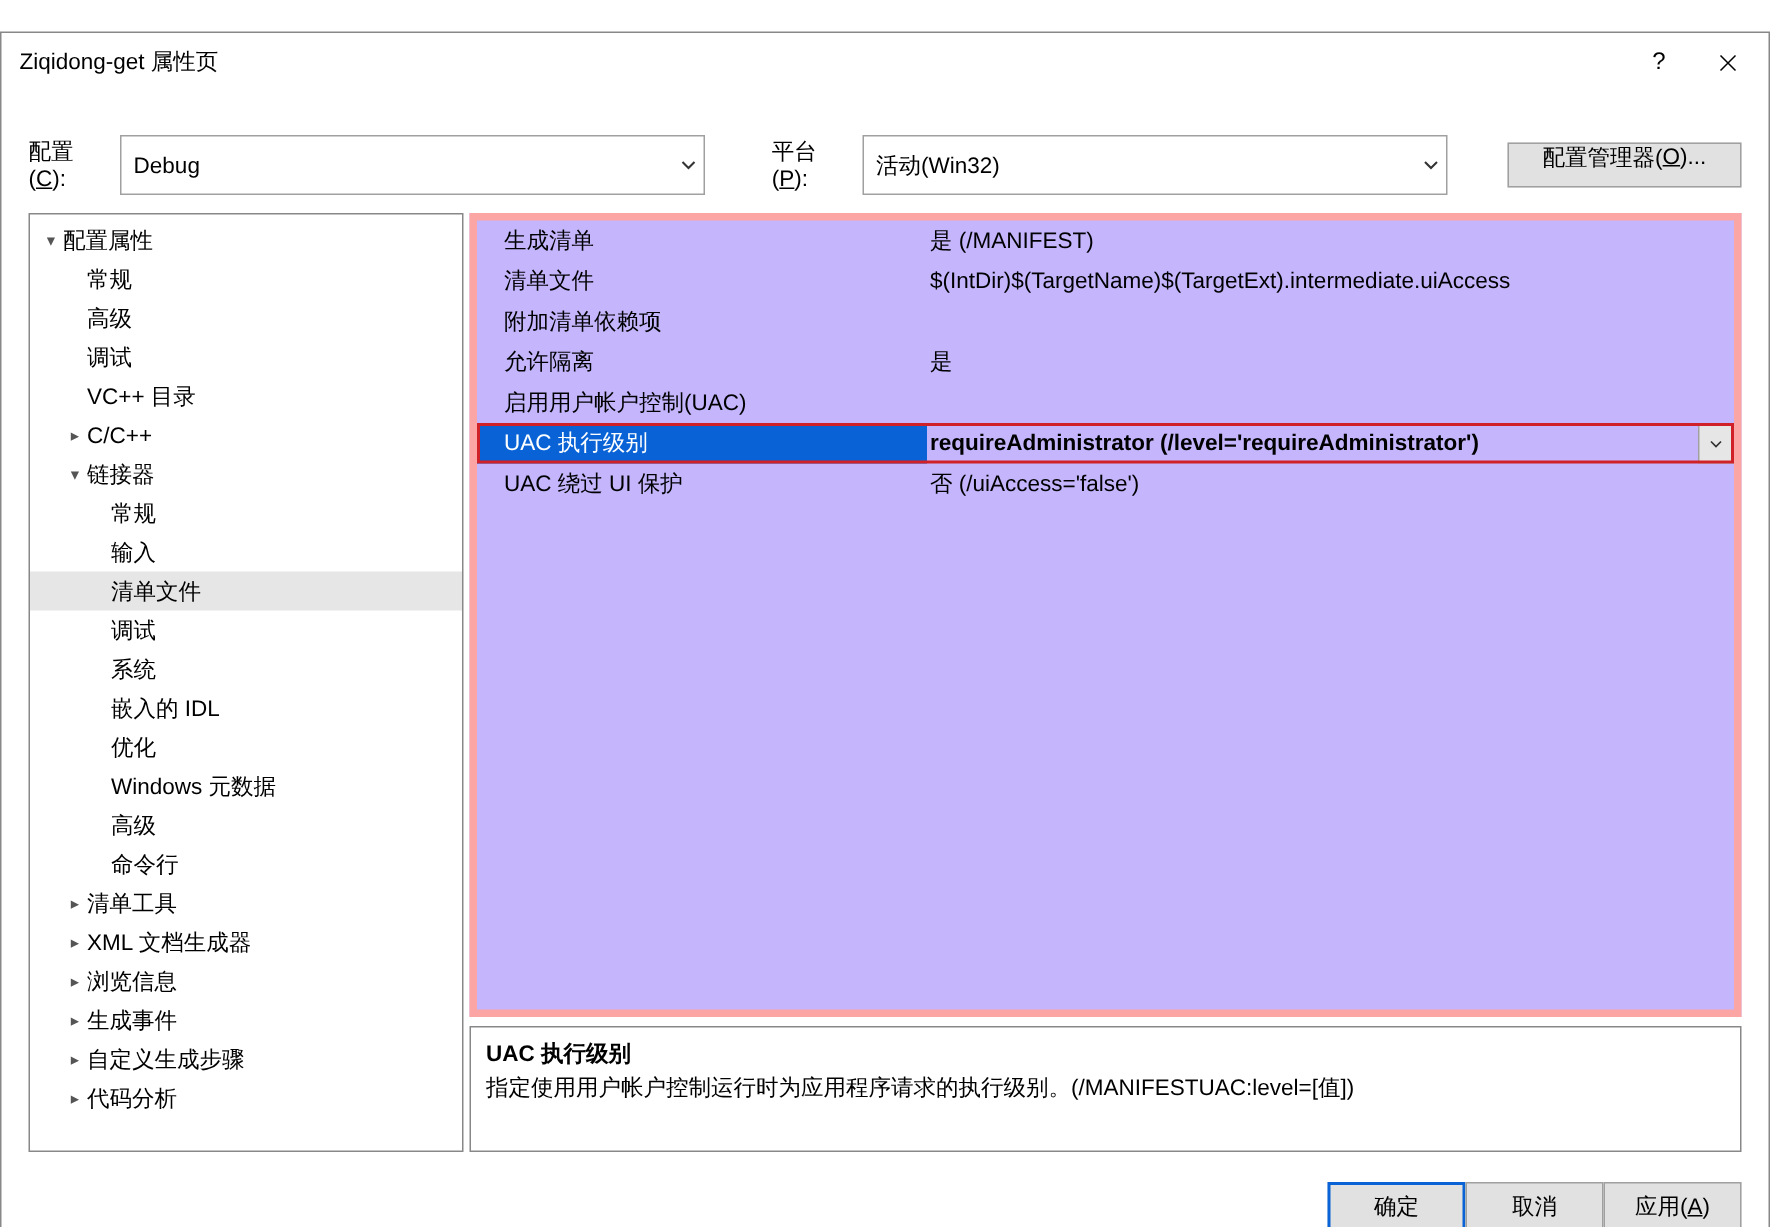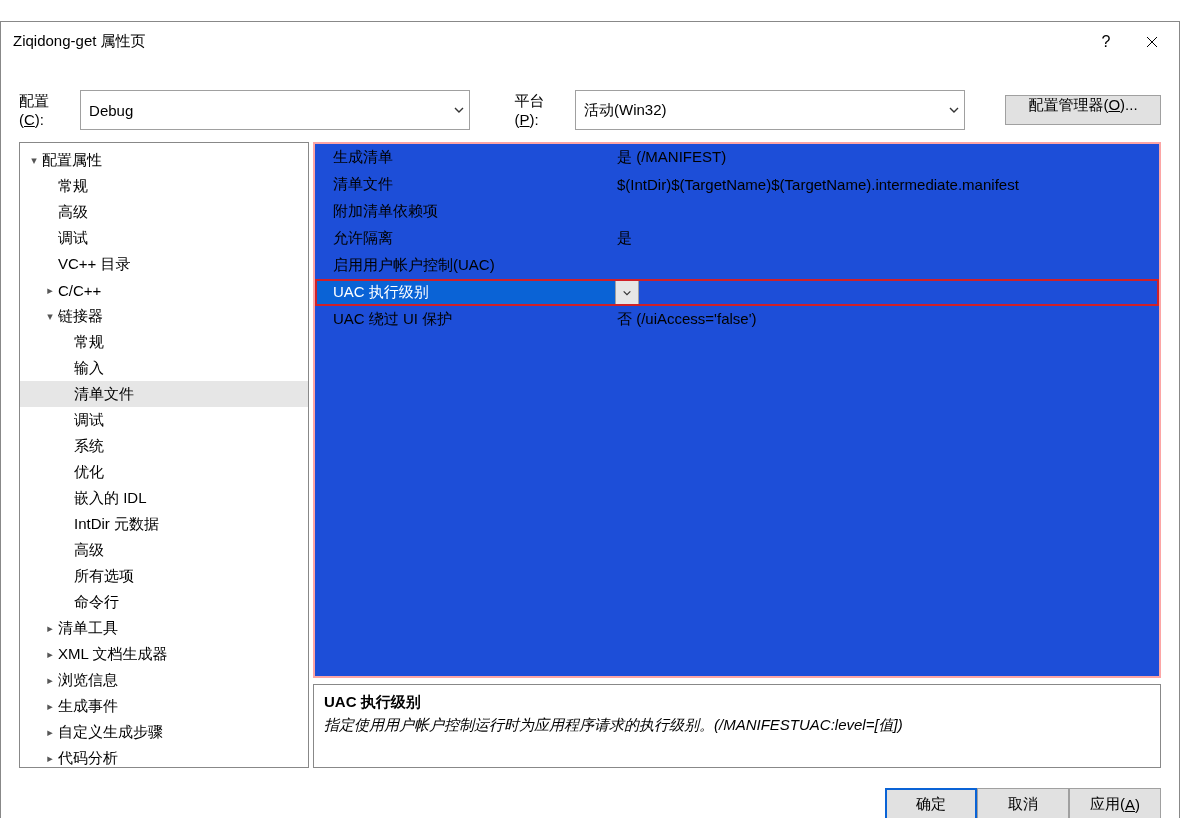--- a/index.html
+++ b/index.html
@@ -40,36 +40,36 @@
   .trow { display: flex; align-items: center; height: 26px; white-space: nowrap; }
   .tglyph { width: 16px; display: inline-flex; justify-content: center; align-items:center; font-size: 11px; color:#555; font-family: "Segoe UI Symbol","Segoe UI",sans-serif; }
   .tlabel { font-size: 15px; }
   .trow.selected { background: #e6e6e6; }
   .ind0 { padding-left: 6px; }
   .ind1 { padding-left: 22px; }
   .ind2 { padding-left: 38px; }
 
   
   .right-col { flex: 1; display: flex; flex-direction: column; gap: 6px; min-width: 0; }
-  .grid-pane { flex: 1; border: 2px solid #fca5a5; overflow: hidden; background:#1d4ed8; position:relative; }
+  .grid-pane { flex: 1; border: 5px solid #fca5a5; overflow: hidden; background:#c4b5fd; position:relative; }
   .grid { width: 100%; }
   .grow { display: flex; height: 27px; align-items: stretch; }
   .gcell-name { width: 300px; padding-left: 18px; display:flex; align-items:center; font-size:15px; overflow:hidden; }
   .gcell-val  { flex: 1; padding-left: 2px; display:flex; align-items:center; font-size:15px; overflow:hidden; white-space:nowrap; }
   .grow.sel .gcell-name { background: #0a63d6; color: #fff; }
   .grow.sel .gcell-val  { font-weight: 700; }
   .grow.sel { position: relative; }
   .sel-outline { position: absolute; inset: 0; border: 2px solid #d02028; pointer-events: none; }
   .sel-dd {
     width: 24px; border: 1px solid #a0a0a0; background: #e6e6e6; display:flex; align-items:center; justify-content:center;
   }
 
   .desc-pane { border: 1px solid #888; background: #fff; padding: 8px 10px 14px 10px; min-height: 84px; }
   .desc-title { font-weight: 700; font-size: 15px; margin-bottom: 4px; }
-  .desc-text  { font-size: 15px; font-style: italic; }
+  .desc-text  { font-size: 15px; }
 
   
   .footer { display:flex; justify-content:flex-end; padding: 8px 18px 18px 18px; }
   .fbtn { border: 1px solid #a0a0a0; background: #e1e1e1; min-width: 92px; height: 32px; display:inline-flex; align-items:center; justify-content:center; font-size:15px; }
   .fbtn.default { border: 2px solid #0a63d6; }
 
   .underline { text-decoration: underline; }
 </style>
 </head>
 <body>
@@ -165,37 +165,33 @@
           <div class="trow ind2">
             <span class="tglyph"></span>
             <span class="tlabel">调试</span>
           </div>
           <div class="trow ind2">
             <span class="tglyph"></span>
             <span class="tlabel">系统</span>
           </div>
           <div class="trow ind2">
             <span class="tglyph"></span>
+            <span class="tlabel">嵌入的 IDL</span>
+          </div>
+          <div class="trow ind2">
+            <span class="tglyph"></span>
             <span class="tlabel">优化</span>
           </div>
           <div class="trow ind2">
             <span class="tglyph"></span>
-            <span class="tlabel">嵌入的 IDL</span>
-          </div>
-          <div class="trow ind2">
-            <span class="tglyph"></span>
-            <span class="tlabel">IntDir 元数据</span>
+            <span class="tlabel">Windows 元数据</span>
           </div>
           <div class="trow ind2">
             <span class="tglyph"></span>
             <span class="tlabel">高级</span>
-          </div>
-          <div class="trow ind2">
-            <span class="tglyph"></span>
-            <span class="tlabel">所有选项</span>
           </div>
           <div class="trow ind2">
             <span class="tglyph"></span>
             <span class="tlabel">命令行</span>
           </div>
           <div class="trow ind1">
             <span class="tglyph">▸</span>
             <span class="tlabel">清单工具</span>
           </div>
           <div class="trow ind1">
@@ -223,35 +219,36 @@
 
     <div class="right-col">
       <div class="grid-pane">
         <div class="grid" id="grid">
             <div class="grow">
               <div class="gcell-name">生成清单</div>
               <div class="gcell-val">是 (/MANIFEST)</div>
             </div>
             <div class="grow">
               <div class="gcell-name">清单文件</div>
-              <div class="gcell-val">$(IntDir)$(TargetName)$(TargetName).intermediate.manifest</div>
+              <div class="gcell-val">$(IntDir)$(TargetName)$(TargetExt).intermediate.uiAccess</div>
             </div>
             <div class="grow">
               <div class="gcell-name">附加清单依赖项</div>
               <div class="gcell-val"></div>
             </div>
             <div class="grow">
               <div class="gcell-name">允许隔离</div>
               <div class="gcell-val">是</div>
             </div>
             <div class="grow">
               <div class="gcell-name">启用用户帐户控制(UAC)</div>
             </div>
             <div class="grow sel">
               <div class="gcell-name">UAC 执行级别</div>
+              <div class="gcell-val">requireAdministrator (/level='requireAdministrator')</div>
               <div class="sel-outline"></div>
               <div class="sel-dd">
                 <svg width="10" height="10" viewBox="0 0 12 12">
                   <path d="M2 4 L6 8 L10 4" fill="none" stroke="#333" stroke-width="1.4"></path>
                 </svg>
               </div>
             </div>
             <div class="grow">
               <div class="gcell-name">UAC 绕过 UI 保护</div>
               <div class="gcell-val">否 (/uiAccess='false')</div>

